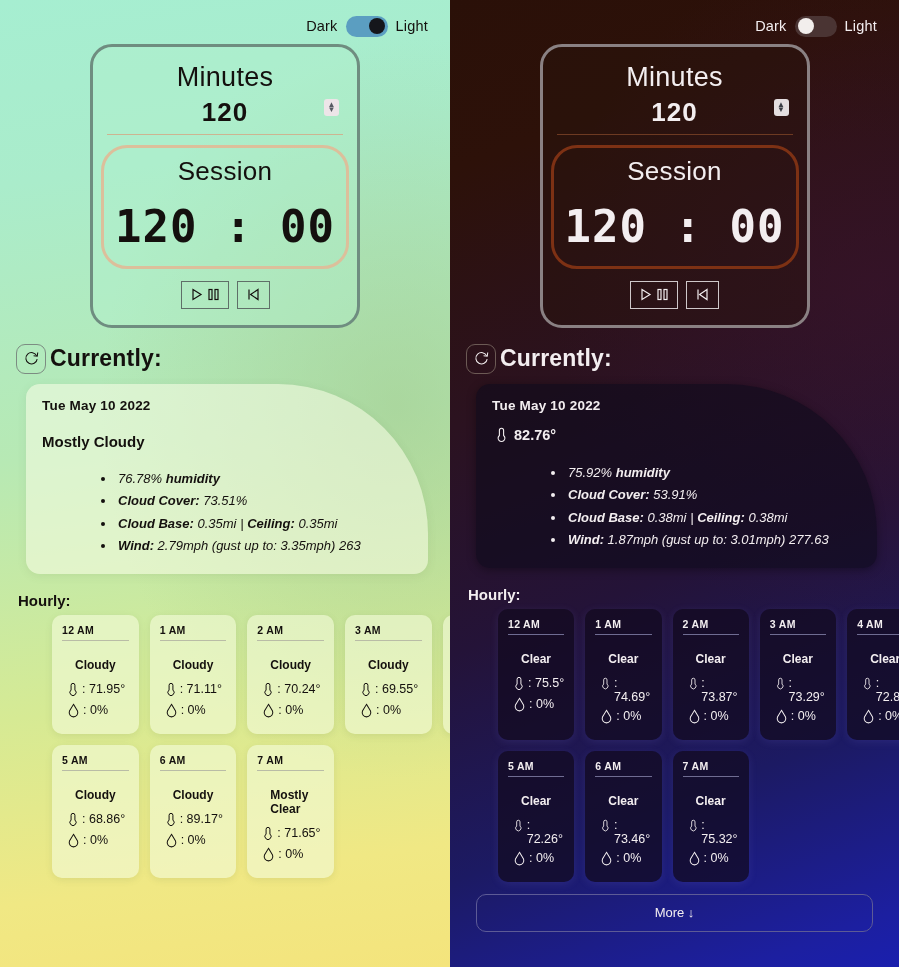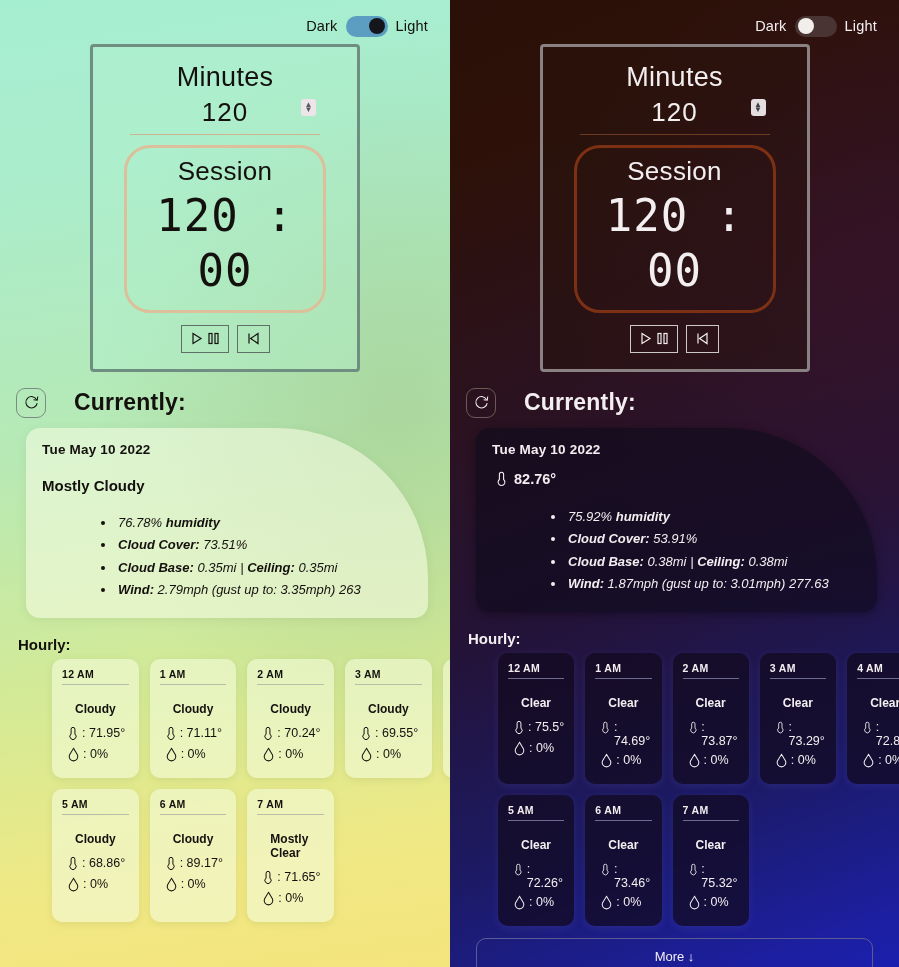--- a/index.html
+++ b/index.html
@@ -72,22 +72,22 @@
     height: 16px;
     border-radius: 50%;
   }
   .light .knob { right: 3px; background: #15161b; }
   .dark .knob  { left: 3px;  background: #f2eeec; }
 
   
   .timer-wrap { display: flex; justify-content: center; margin-top: 6px; }
   .timer-card {
     width: 270px;
-    border-radius: 4px;
-    padding: 14px 31px 16px;
+    border-radius: 22px;
+    padding: 14px 8px 16px;
     text-align: center;
   }
   .light .timer-card {
     border: 3px solid #6f8d80;
     background: rgba(178,240,206,0.42);
   }
   .dark .timer-card {
     border: 3px solid #8a8183;
     background: rgba(40,20,14,0.45);
   }
@@ -106,21 +106,21 @@
     position: relative;
     padding: 2px 0 6px;
     margin: 0 6px 10px;
   }
   .light .minutes-field { border-bottom: 1.5px solid #cdb491; }
   .dark  .minutes-field { border-bottom: 1.5px solid #6d3a22; }
 
   .minutes-value {
     font-size: 26px;
     letter-spacing: 1px;
-    font-weight: 400;
+    font-weight: 700;
   }
   .stepper {
     position: absolute;
     right: 4px;
     top: 4px;
     width: 15px;
     height: 17px;
     border-radius: 3px;
     display: flex;
     flex-direction: column;
@@ -137,27 +137,27 @@
     border-radius: 26px;
     padding: 8px 6px 12px;
     margin-bottom: 12px;
   }
   .light .session-box { border: 3px solid #dcbf9b; }
   .dark  .session-box { border: 3px solid #7d3114; }
 
   .lbl-session {
     font-size: 26px;
     letter-spacing: .3px;
-    margin-bottom: 1px;
+    margin-bottom: 12px;
   }
   .clock {
     font-family: "DejaVu Sans Mono", monospace;
     font-size: 44px;
     letter-spacing: 1px;
-    font-weight: 400;
+    font-weight: 700;
     line-height: 1.25;
   }
 
   .timer-btns { display: flex; justify-content: center; gap: 8px; }
   .tbtn {
     min-width: 30px;
     height: 28px;
     padding: 0 9px;
     display: flex;
     align-items: center;
@@ -168,21 +168,21 @@
     background: transparent;
   }
   .light .tbtn { border: 1px solid #5f6f68; color: #14100e; }
   .dark  .tbtn { border: 1px solid #cfc8ca; color: #f3eef0; }
   .tbtn svg { display: block; }
 
   
   .section-head {
     display: flex;
     align-items: center;
-    gap: 28px;
+    gap: 4px;
     margin: 16px 0 10px 4px;
   }
   .refresh-btn {
     width: 30px;
     height: 30px;
     border-radius: 9px;
     display: flex;
     align-items: center;
     justify-content: center;
     cursor: pointer;

